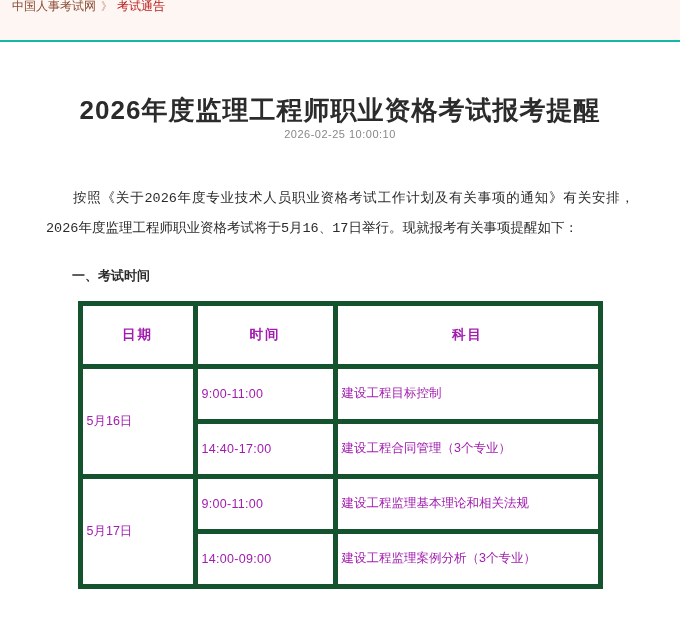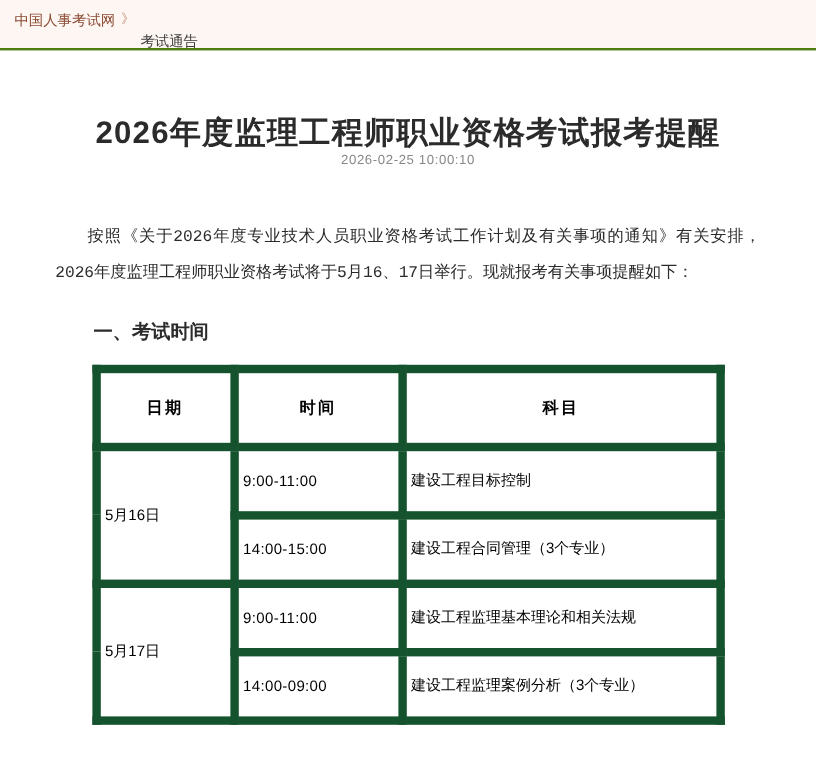--- a/index.html
+++ b/index.html
@@ -12,23 +12,23 @@
     background: #ffffff;
     font-family: "Liberation Sans", sans-serif;
     color: #333333;
     overflow: hidden;
   }
 
   
   .breadcrumb-bar {
     height: 42px;
     background: #fdf6f2;
-    border-bottom: 2px solid #4d7c0f;
+    border-bottom: 2px solid #14b8a6;
     display: flex;
-    align-items: flex-end;
+    align-items: flex-start;
     padding-left: 12px;
     box-sizing: border-box;
   }
   .breadcrumb {
     font-size: 12px;
     color: #8a4b33;
     display: flex;
     align-items: center;
     gap: 5px;
     line-height: 1;
@@ -36,22 +36,21 @@
   .breadcrumb .crumb-link {
     color: #8a4b33;
     text-decoration: none;
     cursor: pointer;
   }
   .breadcrumb .crumb-sep {
     color: #c08a72;
     font-size: 11px;
   }
   .breadcrumb .crumb-current {
-    color: #404040;
-    margin-top: 35px;
+    color: #b91c1c;
   }
 
   
   .page {
     padding: 0 28px;
     box-sizing: border-box;
   }
 
   .article-title {
     text-align: center;
@@ -81,39 +80,39 @@
     font-size: 13.5px;
     line-height: 2.25;
     color: #2b2b2b;
     text-indent: 2em;
     text-align: justify;
     margin: 0;
     font-family: Liberation Mono, monospace;
   }
 
   .section-heading {
-    font-size: 16px;
+    font-size: 13px;
     font-weight: bold;
     color: #2b2b2b;
     margin: 22px 0 16px 0;
     text-indent: 2em;
   }
 
   
   table.schedule {
     border-collapse: collapse;
     width: 520px;
     margin: 0 auto;
     table-layout: fixed;
   }
   table.schedule th,
   table.schedule td {
-    border: 7px solid #14532d;
+    border: 5px solid #14532d;
     font-size: 12.5px;
-    color: #000000;
+    color: #a21caf;
     padding: 0 4px;
   }
   table.schedule th {
     height: 58px;
     font-weight: bold;
     font-size: 13.5px;
     letter-spacing: 2px;
   }
   table.schedule td {
     height: 50px;
@@ -170,21 +169,21 @@
           <th>科目</th>
         </tr>
       </thead>
       <tbody>
         <tr>
           <td class="cell-date" rowspan="2">5月16日</td>
           <td class="cell-time">9:00-11:00</td>
           <td class="cell-subject">建设工程目标控制</td>
         </tr>
         <tr>
-          <td class="cell-time">14:00-15:00</td>
+          <td class="cell-time">14:40-17:00</td>
           <td class="cell-subject">建设工程合同管理（3个专业）</td>
         </tr>
         <tr>
           <td class="cell-date" rowspan="2">5月17日</td>
           <td class="cell-time">9:00-11:00</td>
           <td class="cell-subject">建设工程监理基本理论和相关法规</td>
         </tr>
         <tr>
           <td class="cell-time">14:00-09:00</td>
           <td class="cell-subject">建设工程监理案例分析（3个专业）</td>

